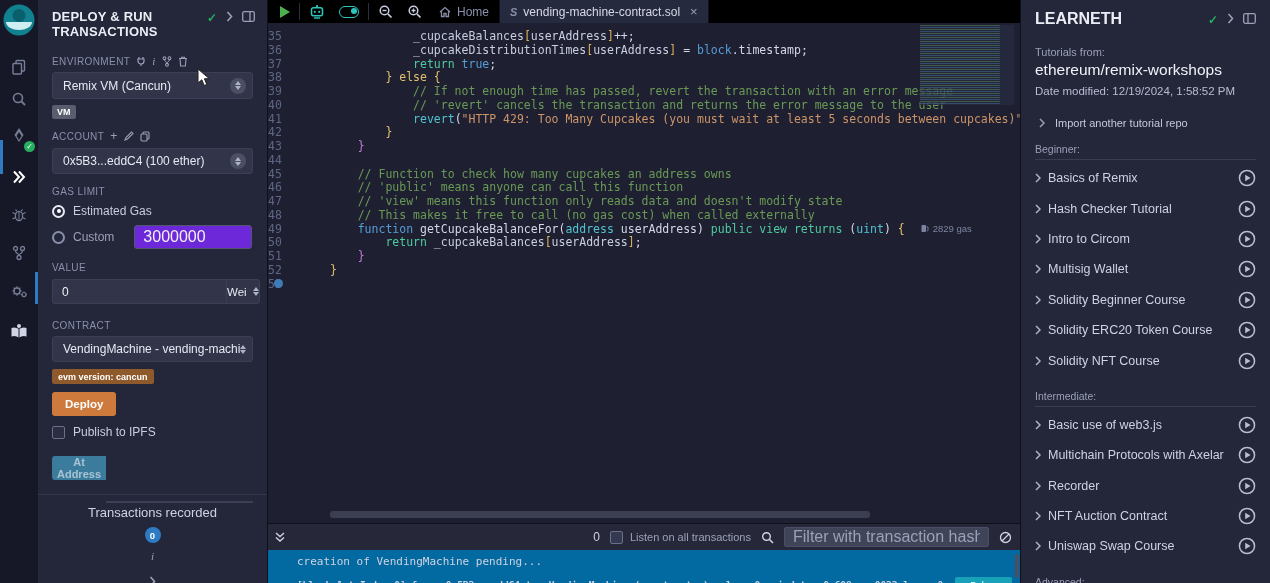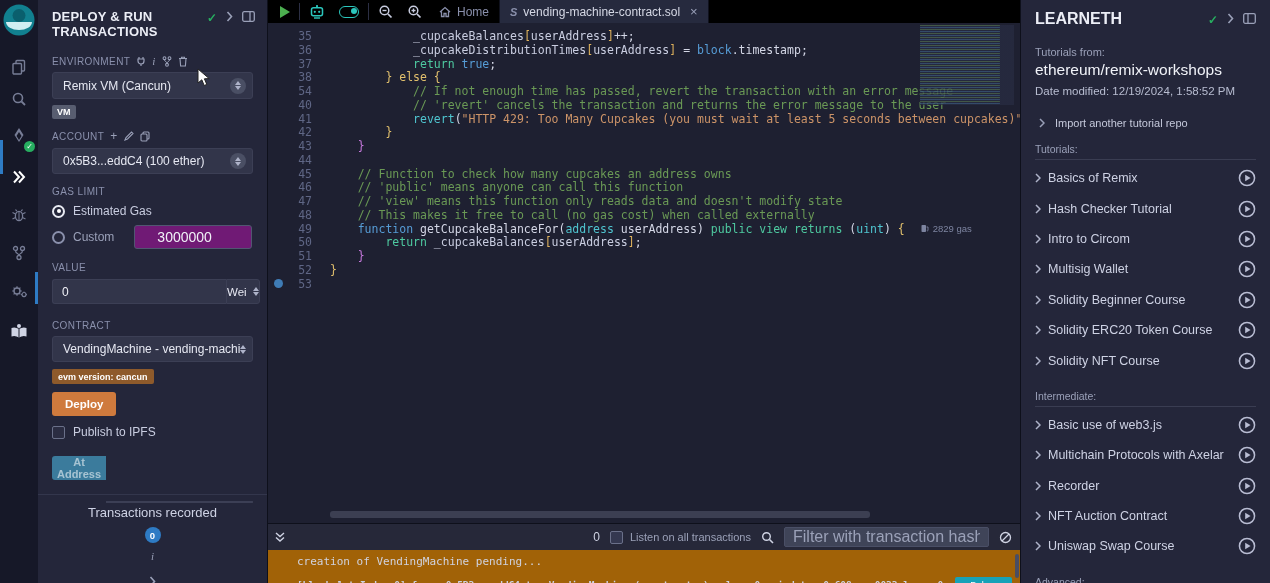--- a/index.html
+++ b/index.html
@@ -31,22 +31,22 @@
   .circ-btn { width:16px; height:16px; border-radius:50%; background:#4a4f64; display:flex; flex-direction:column;
               align-items:center; justify-content:center; gap:1px; flex:none; }
   .tri-u { width:0; height:0; border-left:3px solid transparent; border-right:3px solid transparent; border-bottom:4px solid #aeb3c9; }
   .tri-d { width:0; height:0; border-left:3px solid transparent; border-right:3px solid transparent; border-top:4px solid #aeb3c9; }
   .vm-pill { display:inline-block; margin-top:6px; background:#585d70; color:#fff; font-weight:bold; font-size:9px;
              padding:2px 5px; border-radius:2px; }
   .radio-row { display:flex; align-items:center; gap:8px; margin-top:7px; color:#c9cde0; font-size:12px; }
   .radio { width:13px; height:13px; border-radius:50%; border:2px solid #8a90ac; background:transparent; flex:none; position:relative; }
   .radio.sel { border-color:#e8eaf2; }
   .radio.sel::after { content:""; position:absolute; left:2.5px; top:2.5px; width:4px; height:4px; border-radius:50%; background:#fff; }
-  .gas-input { margin-left:12px; width:118px; height:24px; background:#701a75; border:1px solid #515671; border-radius:3px;
-               color:#f0f1f7; font-size:14px; padding:0 22px; font-family:"Liberation Sans",sans-serif; }
+  .gas-input { margin-left:12px; width:118px; height:24px; background:#6d28d9; border:1px solid #515671; border-radius:3px;
+               color:#f0f1f7; font-size:16px; padding:0 8px; font-family:"Liberation Sans",sans-serif; }
   .value-row { display:flex; margin-top:6px; height:25px; }
   .value-input { flex:1; background:#32354a; border:1px solid #3c3f55; border-right:none; border-radius:3px 0 0 3px;
                  color:#f0f1f7; font-size:12px; padding:0 9px; }
   .unit-box { width:52px; background:#32354a; border:1px solid #3c3f55; border-radius:0 3px 3px 0; display:flex;
               align-items:center; justify-content:center; gap:6px; color:#e6e8f2; font-size:11.5px; }
   .unit-box .arrows { display:flex; flex-direction:column; gap:1px; }
   .evm-pill { display:inline-block; margin-top:7px; background:#8e5a2b; color:#fff; font-weight:bold; font-size:9px;
               padding:2.5px 6px; border-radius:2px; }
   .deploy-btn { display:block; margin-top:8px; background:#cf7a3d; color:#fff; font-weight:bold; font-size:11.5px;
                 border:none; border-radius:3px; padding:6px 13px; font-family:"Liberation Sans",sans-serif; }
@@ -73,42 +73,42 @@
   .play-tri { width:0; height:0; border-top:6px solid transparent; border-bottom:6px solid transparent; border-left:10px solid #4caf50; }
   .toggle { width:20px; height:12px; border:1.5px solid #2bc7bd; border-radius:7px; position:relative; }
   .toggle::after { content:""; position:absolute; right:1.5px; top:1.5px; width:6px; height:6px; border-radius:50%; background:#2bc7bd; }
   .tab { display:flex; align-items:center; gap:6px; padding:0 10px; font-size:12px; color:#8a90ac; }
   .tab.active { background:#262a3e; color:#d5d8e5; border-left:1px solid #10121e; border-right:1px solid #10121e; }
   .sol-ic { color:#8a90ac; font-style:italic; font-weight:bold; font-size:11px; }
   .tab .close { color:#9aa0b8; font-size:13px; margin-left:4px; }
 
   .editor { flex:1; position:relative; background:#1e2031; overflow:hidden; padding-top:6px; }
   .code-line { display:flex; height:13.75px; position:relative; font-family:"DejaVu Sans Mono",monospace; font-size:11.5px; }
-  .ln { width:44px; text-align:right; color:#5f6685; flex:none; }
+  .ln { width:44px; text-align:left; color:#5f6685; flex:none; }
   .lc { padding-left:18px; white-space:pre; }
   .bp { position:absolute; left:6px; top:2px; width:9px; height:9px; border-radius:50%; background:#3f7cb6; }
   .c-id{color:#c9cde0} .c-wht{color:#d4d7e6} .c-br{color:#deb15c} .c-kw{color:#569cd6}
   .c-grn{color:#4ec9a0} .c-cmt{color:#6a9955} .c-str{color:#cd9468} .c-typ{color:#4fc4cf}
   .c-gold{color:#e2c06d} .c-pur{color:#c678dd}
   .gas-widget { display:inline-flex; align-items:center; gap:4px; margin-left:16px; color:#7d84a0; font-size:9.5px;
                 font-family:"Liberation Sans",sans-serif; }
   .minimap { position:absolute; top:2px; right:6px; width:94px; height:80px; opacity:.85;
      background-image:
        repeating-linear-gradient(180deg, rgba(106,153,85,.5) 0 1px, transparent 1px 2px, rgba(86,156,214,.35) 2px 3px, transparent 3px 4px),
        linear-gradient(90deg, rgba(40,44,66,.9), rgba(40,44,66,.9));
      background-size: 85% 100%, 100% 100%; background-repeat:no-repeat; }
   .hscroll { position:absolute; bottom:5px; left:62px; width:540px; height:7px; background:#3c3f52; border-radius:3px; }
 
   .terminal-bar { height:27px; background:#262839; border-top:1px solid #0e101b; display:flex; align-items:center;
                   padding:0 8px 0 6px; gap:10px; flex:none; font-size:11px; color:#9ba1b8; }
   .tbar-count { color:#cfd3e3; font-size:12px; margin-left:auto; }
   .filter-input { width:205px; height:20px; background:#3f4458; border:1px solid #4a4f66; border-radius:2px;
                   color:#cfd3e3; font-size:16px; padding:0 8px; }
   .filter-input::placeholder { color:#9ba1b8; }
-  .terminal { height:33px; background:#a16207; position:relative; overflow:hidden; flex:none;
+  .terminal { height:33px; background:#0369a1; position:relative; overflow:hidden; flex:none;
               font-family:"DejaVu Sans Mono",monospace; font-size:11px; color:#d0d3e0; }
   .term-line { padding:5px 0 0 29px; }
   .term-tx { position:absolute; left:29px; right:5px; bottom:-9px; height:16px; display:flex; align-items:center; gap:8px;
              font-size:9.5px; font-weight:bold; color:#cfd3e3; white-space:nowrap; overflow:hidden; }
   .debug-btn { position:absolute; right:8px; bottom:-10px; width:57px; height:16px; background:#17a2b8; border:none;
                border-radius:2px; color:#fff; font-size:9px; }
   .term-vscroll { position:absolute; right:1px; top:4px; width:4px; height:24px; background:#4a4e63; border-radius:2px; }
 
   
   .right-panel { width:250px; background:#24263a; border-left:1px solid #0e101b; flex:none; padding:0 14px; overflow:hidden; }
@@ -403,21 +403,21 @@
           </div>
           <div class="code-line">
             <span class="ln">37</span>
             <span class="lc"><span class="c-grn">            return </span><span class="c-kw">true</span><span class="c-wht">;</span></span>
           </div>
           <div class="code-line">
             <span class="ln">38</span>
             <span class="lc"><span class="c-gold">        } else {</span></span>
           </div>
           <div class="code-line">
-            <span class="ln">54</span>
+            <span class="ln">39</span>
             <span class="lc"><span class="c-cmt">            // If not enough time has passed, revert the transaction with an error message</span></span>
           </div>
           <div class="code-line">
             <span class="ln">40</span>
             <span class="lc"><span class="c-cmt">            // 'revert' cancels the transaction and returns the error message to the user</span></span>
           </div>
           <div class="code-line">
             <span class="ln">41</span>
             <span class="lc"><span class="c-typ">            revert</span><span class="c-wht">(</span><span class="c-str">"HTTP 429: Too Many Cupcakes (you must wait at least 5 seconds between cupcakes)"</span></span>
           </div>
@@ -535,21 +535,21 @@
     <div class="rp-date">Date modified: 12/19/2024, 1:58:52 PM</div>
     <div class="import-row">
       <span class="chev-g">
           <svg width="6" height="10" viewBox="0 0 6 10">
             <path d="M1 1 L5 5 L1 9" fill="none" stroke="currentColor" stroke-width="1.5"></path>
           </svg>
         </span>
       <span>Import another tutorial repo</span>
     </div>
     <div id="tutorial-list">
-        <div class="tut-sec-label">Tutorials:</div>
+        <div class="tut-sec-label">Beginner:</div>
         <div class="tut-row">
           <span class="chev">
             <svg width="6" height="10" viewBox="0 0 6 10">
               <path d="M1 1 L5 5 L1 9" fill="none" stroke="currentColor" stroke-width="1.5"></path>
             </svg>
           </span>
           <span class="t-label">Basics of Remix</span>
           <span class="play">
             <svg width="18" height="18" viewBox="0 0 20 20">
               <circle cx="10" cy="10" r="8.4" fill="none" stroke="currentColor" stroke-width="1.7"></circle>

